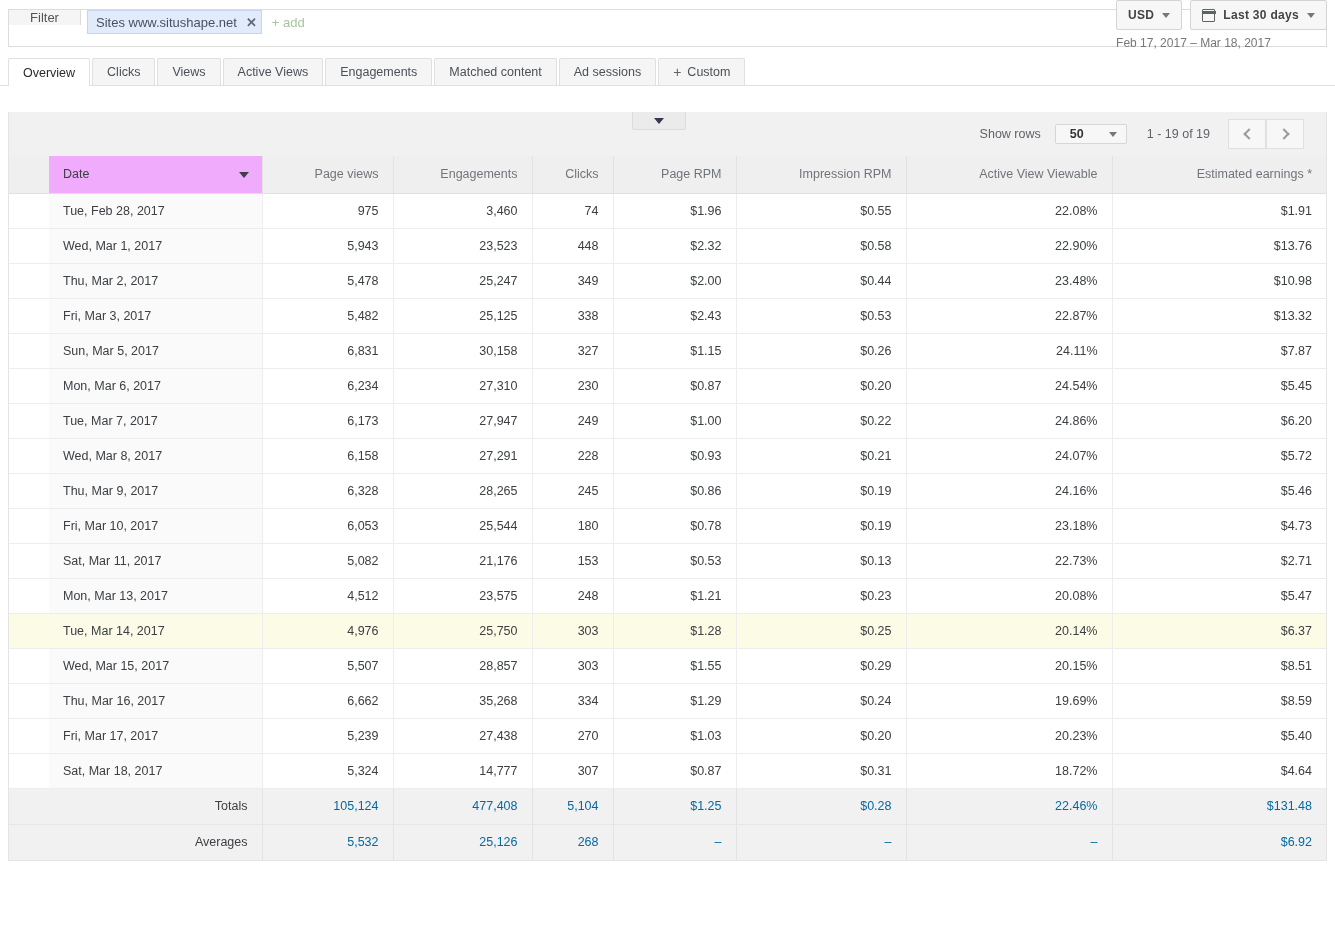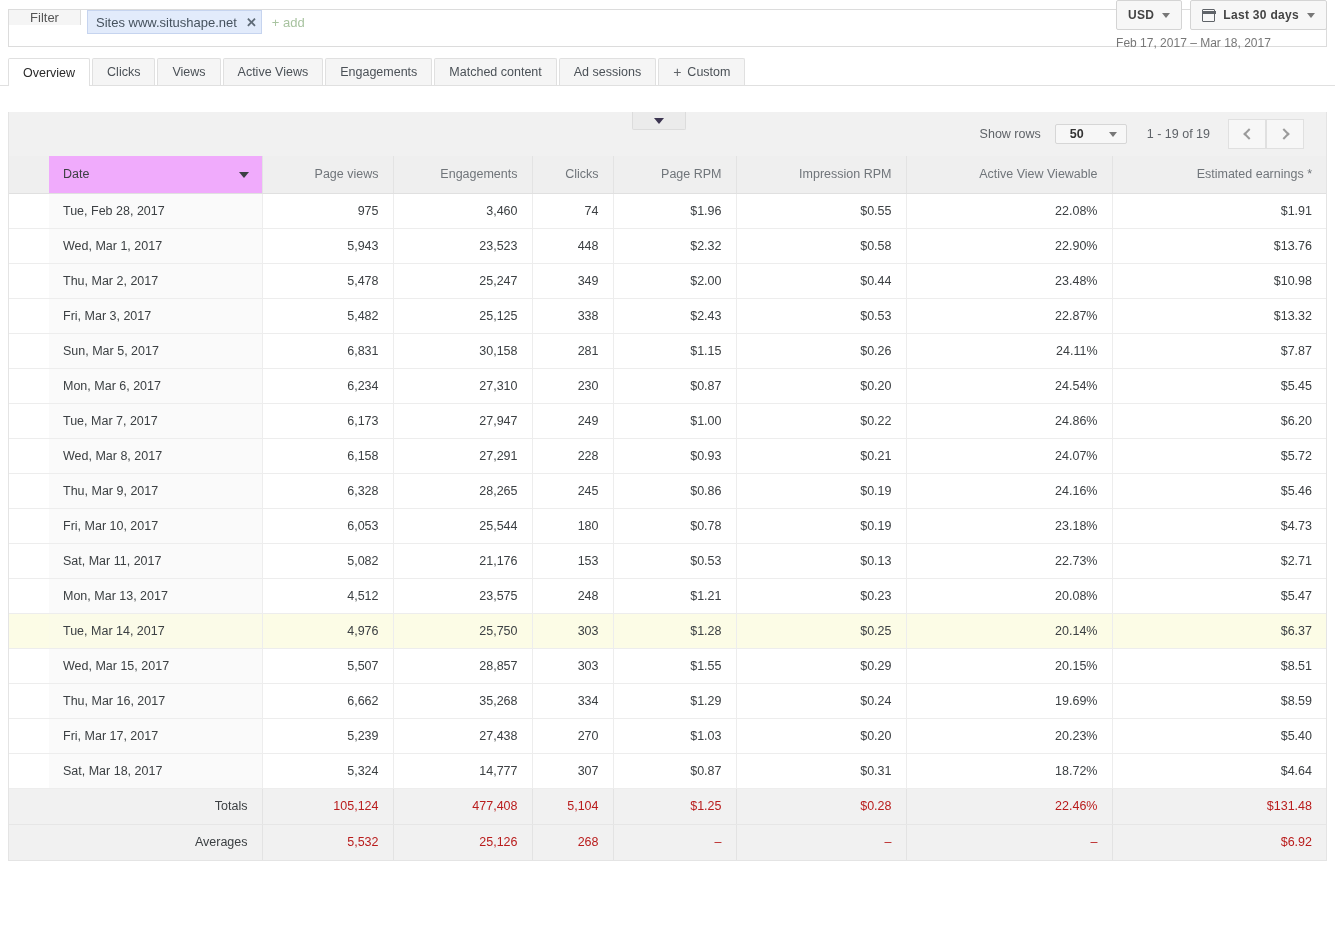--- a/index.html
+++ b/index.html
@@ -258,21 +258,21 @@
     background: #fafafa;
     color: #3c4043;
   }
   table.report td.last { border-right: none; margin-left: 12px; }
 
   tr.row-hl td { background: #fcfce6 !important; }
   tr.row-hl td.date-cell { background: #fbfbe8 !important; }
 
   tr.summary td {
     background: #f1f1f1;
-    color: #b91c1c;
+    color: #0369a1;
     border-bottom: 1px solid #e6e6e6;
     border-right: 1px solid #e3e3e3;
     height: 36px;
   }
   tr.summary td.gutter { background: #f1f1f1; border-right: none; }
   tr.summary td.date-cell { background: #f1f1f1; text-align: right; }
   tr.summary td.last { border-right: none; }
   tr.summary.last-row td { border-bottom: none; }
 </style>
 </head>
@@ -426,21 +426,21 @@
             <td>$2.43</td>
             <td>$0.53</td>
             <td>22.87%</td>
             <td class="last">$13.32</td>
           </tr>
           <tr>
             <td class="gutter"></td>
             <td class="date-cell">Sun, Mar 5, 2017</td>
             <td>6,831</td>
             <td>30,158</td>
-            <td>281</td>
+            <td>327</td>
             <td>$1.15</td>
             <td>$0.26</td>
             <td>24.11%</td>
             <td class="last">$7.87</td>
           </tr>
           <tr>
             <td class="gutter"></td>
             <td class="date-cell">Mon, Mar 6, 2017</td>
             <td>6,234</td>
             <td>27,310</td>

